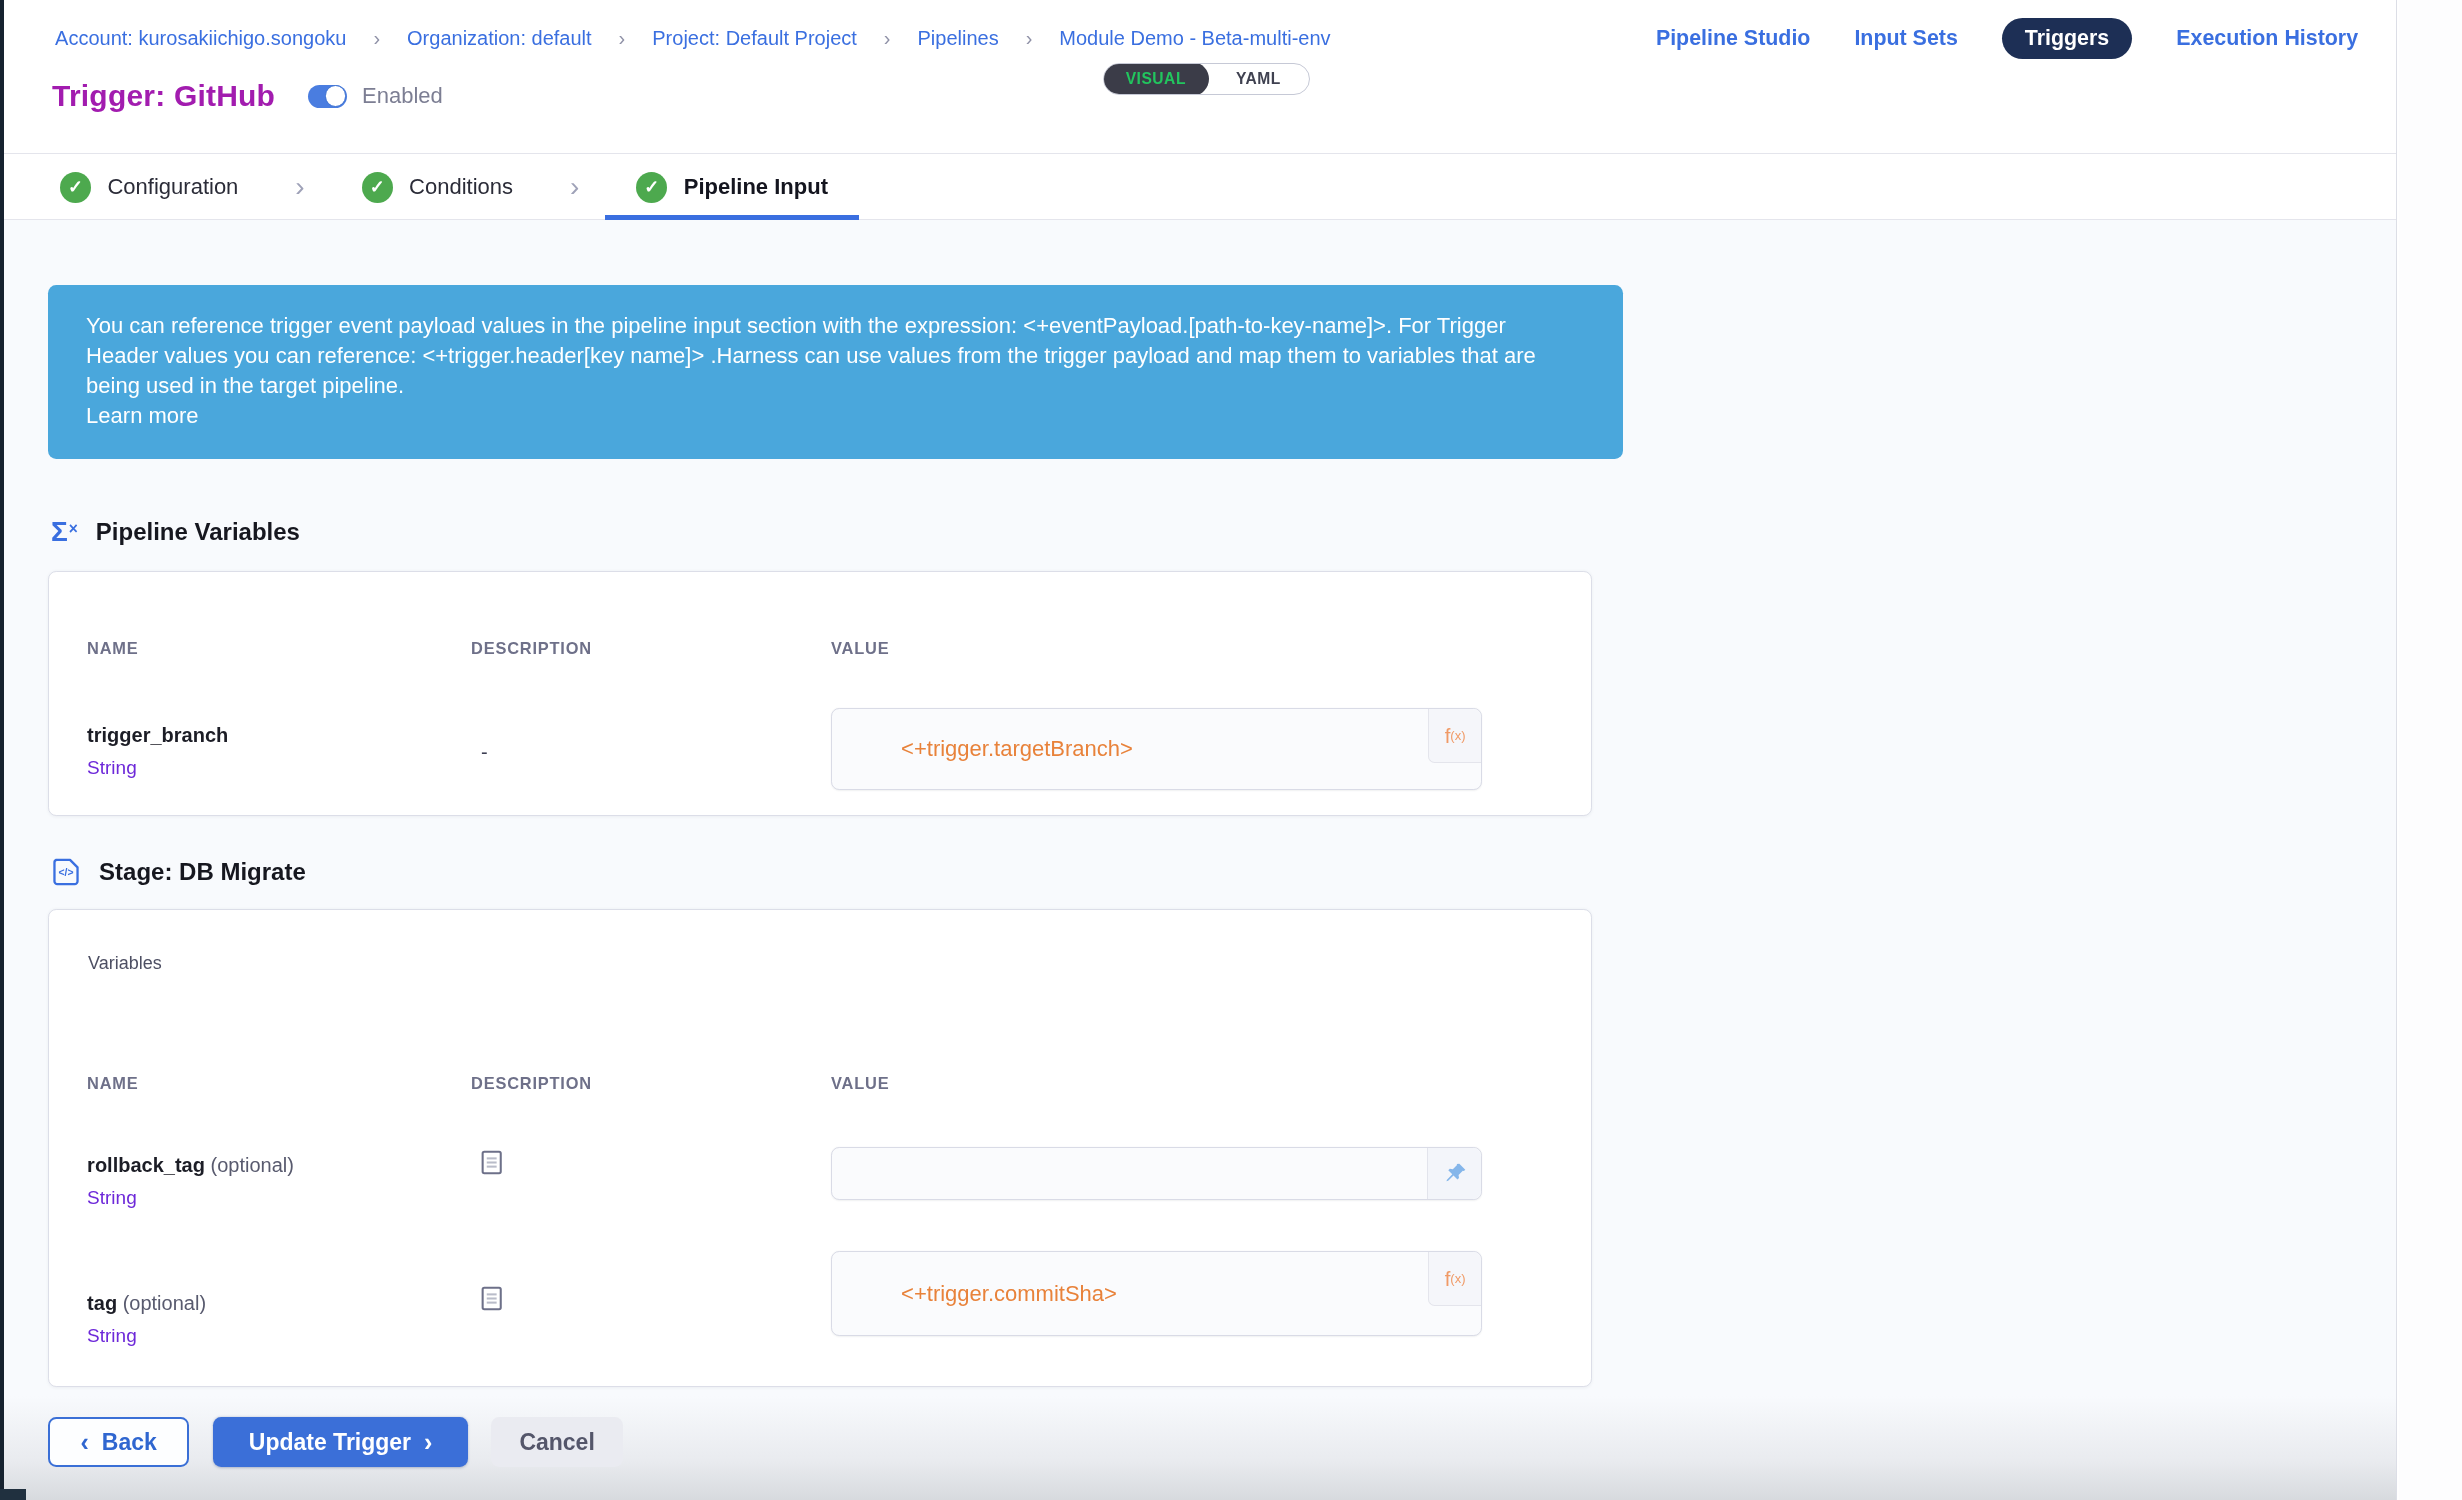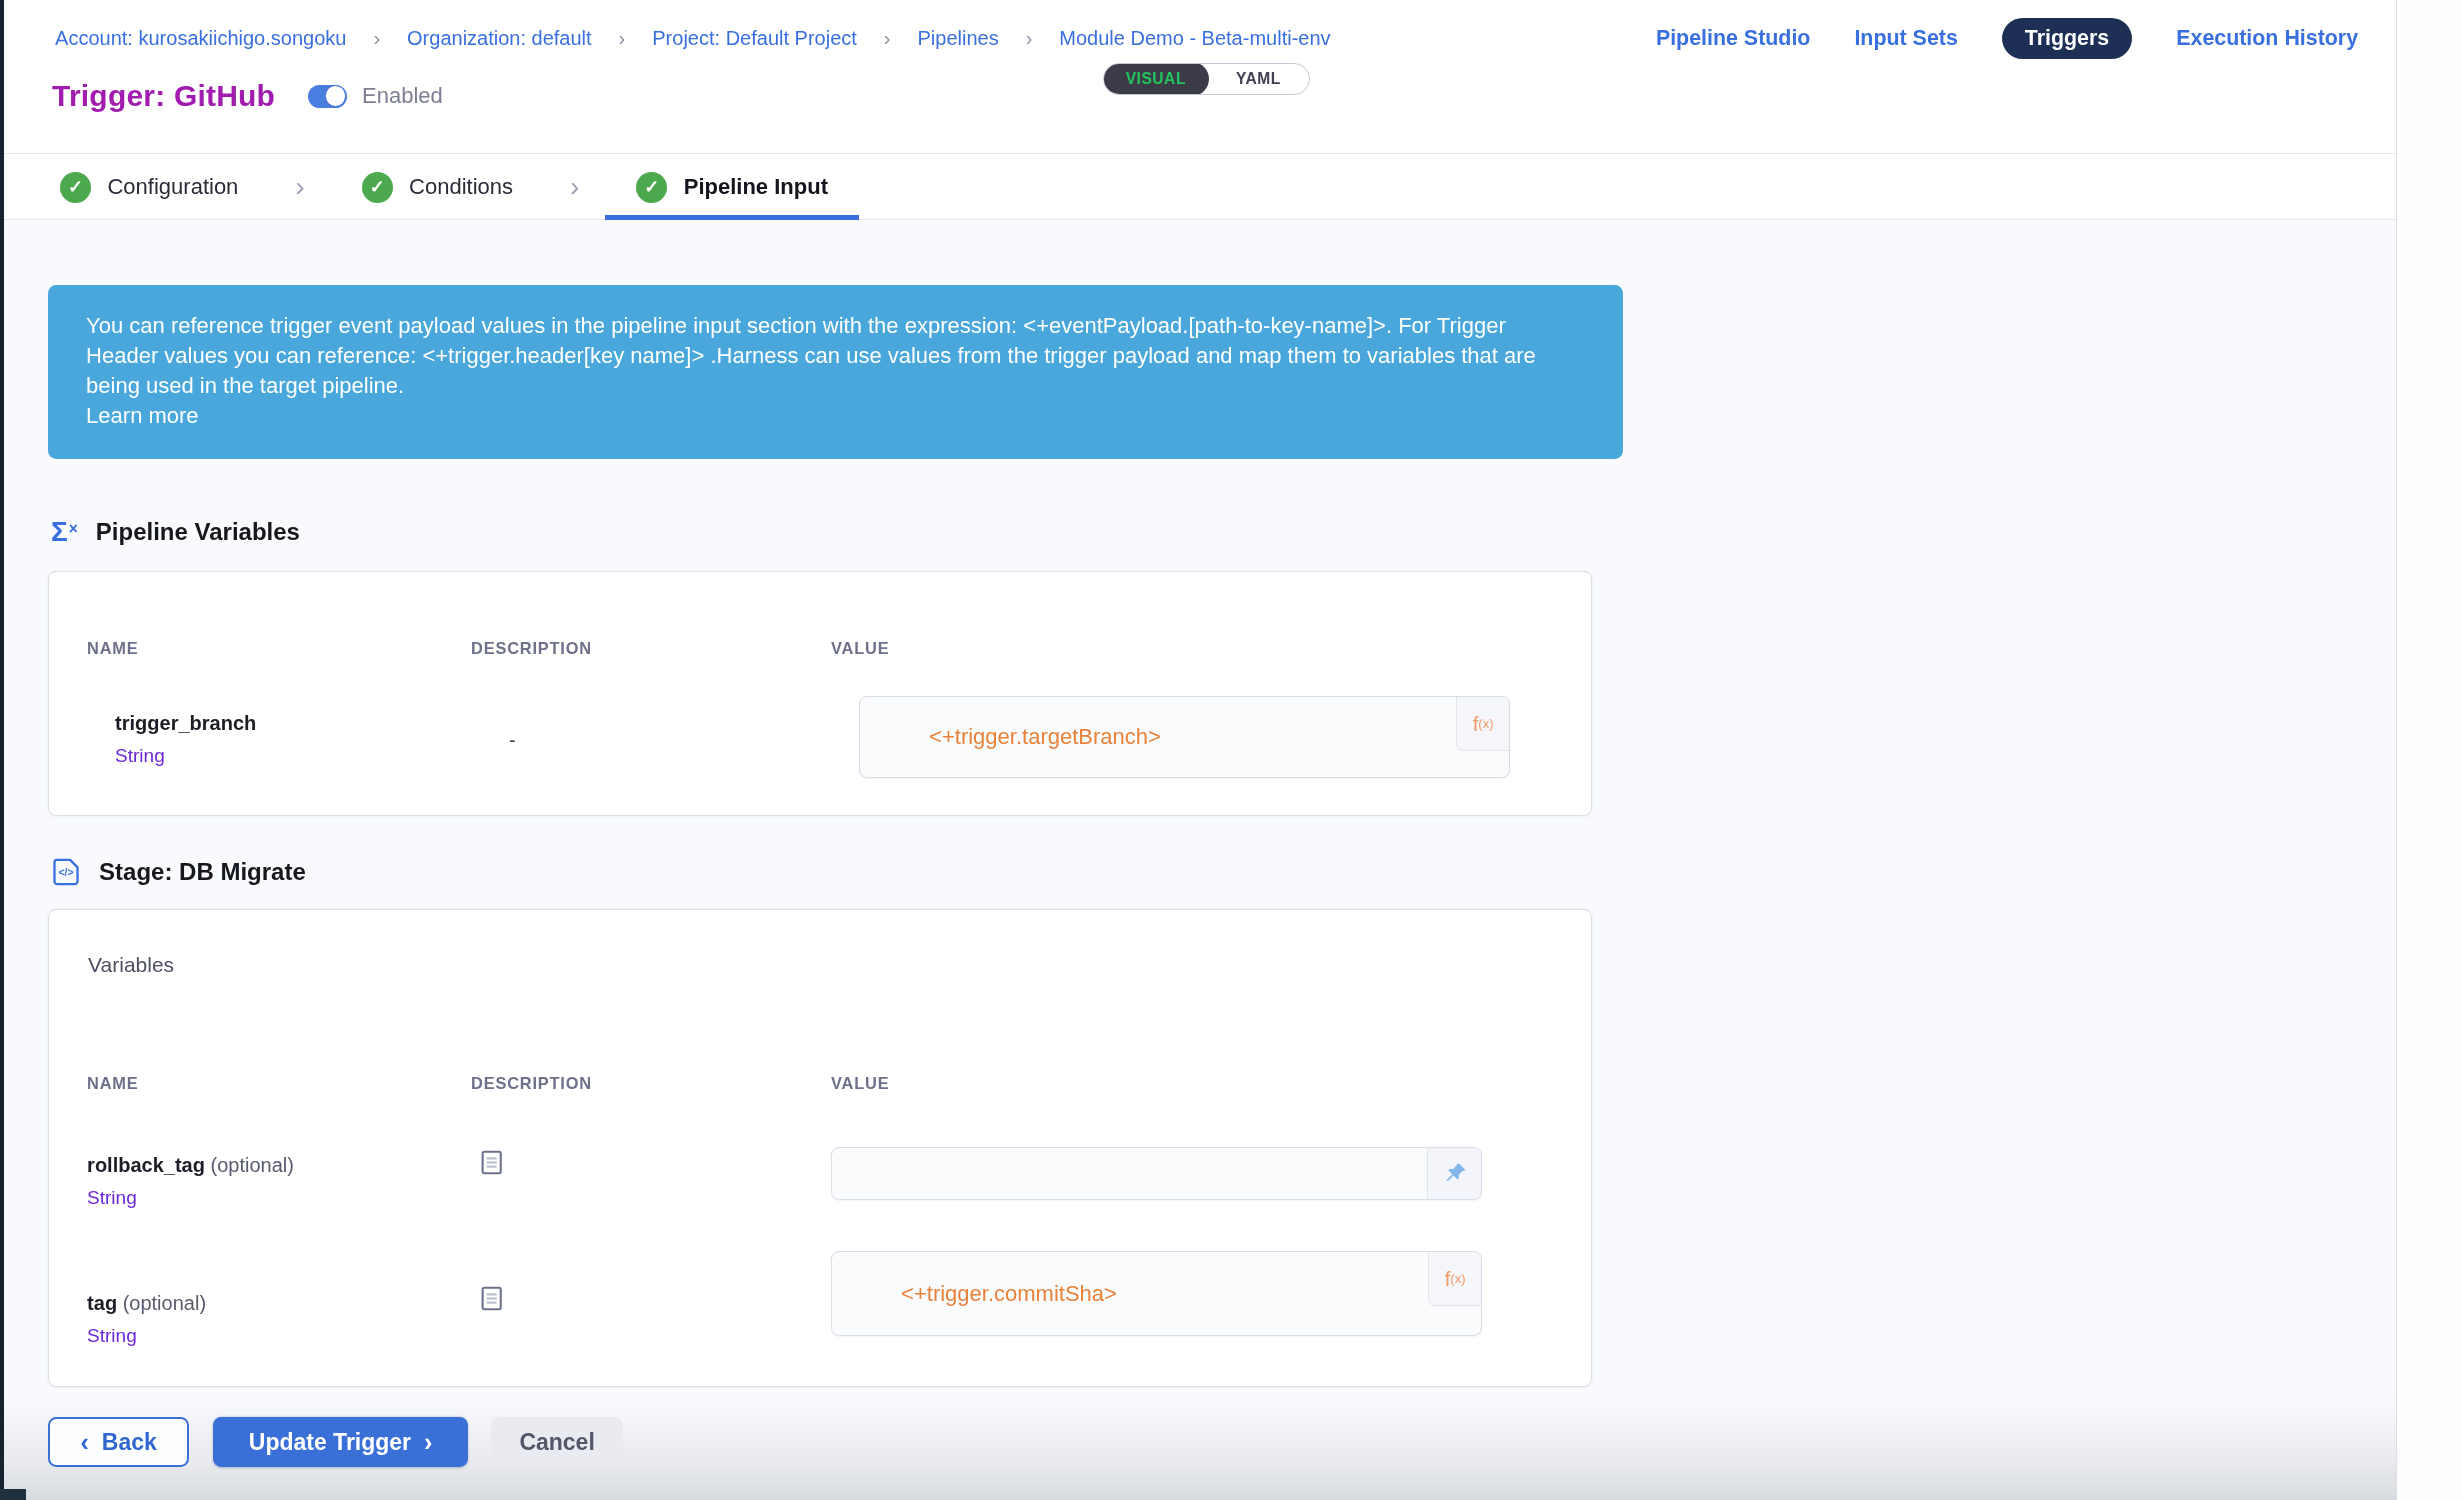--- a/index.html
+++ b/index.html
@@ -65,42 +65,42 @@
   .card { position:absolute; left:44px; width:1544px; background:#fff; border:0.8px solid #dcdee8;
     border-radius:8.2px; box-shadow:0 0.8px 3.3px rgba(40,50,70,0.06); }
   .card1 { top:351px; height:245px; }
   .card2 { top:689px; height:478px; }
 
   .cols-header { position:absolute; left:38px; right:38px; display:grid; grid-template-columns:384px 360px 1fr;
     font-size:16.4px; font-weight:bold; color:#6e7089; letter-spacing:0.8px; }
   .card1 .cols-header { top:67px; }
   .card2 .cols-header { top:164px; }
 
-  .panel-title { position:absolute; top:43px; left:39px; font-size:21px; color:#4d4f63; }
+  .panel-title { position:absolute; top:43px; left:39px; font-size:18px; color:#4d4f63; }
 
   .var-row { position:absolute; left:38px; right:38px; display:grid; grid-template-columns:384px 360px 1fr; }
   .name-cell { display:flex; flex-direction:column; gap:10px; }
   .var-name { font-size:20px; font-weight:bold; color:#1c1d26; }
   .var-name .opt { font-weight:normal; color:#585a6e; }
   .var-type { font-size:19px; color:#6d28d9; }
   .desc-cell { font-size:20px; color:#3c3e52; padding-left:10px; }
 
   .value-box { position:relative; width:651px; background:#fafbfd; border:0.8px solid #d9dbe6;
     border-radius:8.2px; box-shadow:0 0.8px 1.6px rgba(40,50,70,0.07); display:flex; align-items:center; cursor:text;padding-left:43px; }
   .expr-text { padding-left:26px; font-size:22px; color:#e8823a; }
   .fx-btn { position:absolute; top:0; right:0; width:53px; height:54px; background:#f5f6fa;
     border-left:0.8px solid #e4e5ec; border-bottom:0.8px solid #e4e5ec; border-radius:0 8.2px 0 6.6px;
     display:flex; align-items:center; justify-content:center; color:#f09a66; font-size:20.5px; cursor:pointer; }
   .fx-btn sub { font-size:13px; }
   .pin-btn { position:absolute; top:0; right:0; width:54px; height:100%; background:#f3f5fa;
     border-left:0.8px solid #e2e4ec; border-radius:0 8.2px 8.2px 0;
     display:flex; align-items:center; justify-content:center; cursor:pointer; }
 
   
-  .row-trigger-branch { top:124px;margin-left:28px; }
+  .row-trigger-branch { top:136px; }
   .row-trigger-branch .name-cell { padding-top:16.4px; }
   .row-trigger-branch .desc-cell { padding-top:33px; }
   .row-trigger-branch .value-box { height:82px; }
 
   
   .row-rollback { top:237px; }
   .row-rollback .name-cell { padding-top:6.6px; }
   .row-rollback .desc-cell { padding-top:3.3px; }
   .row-rollback .value-box { height:53px; }
   .row-tag { top:341px; }

